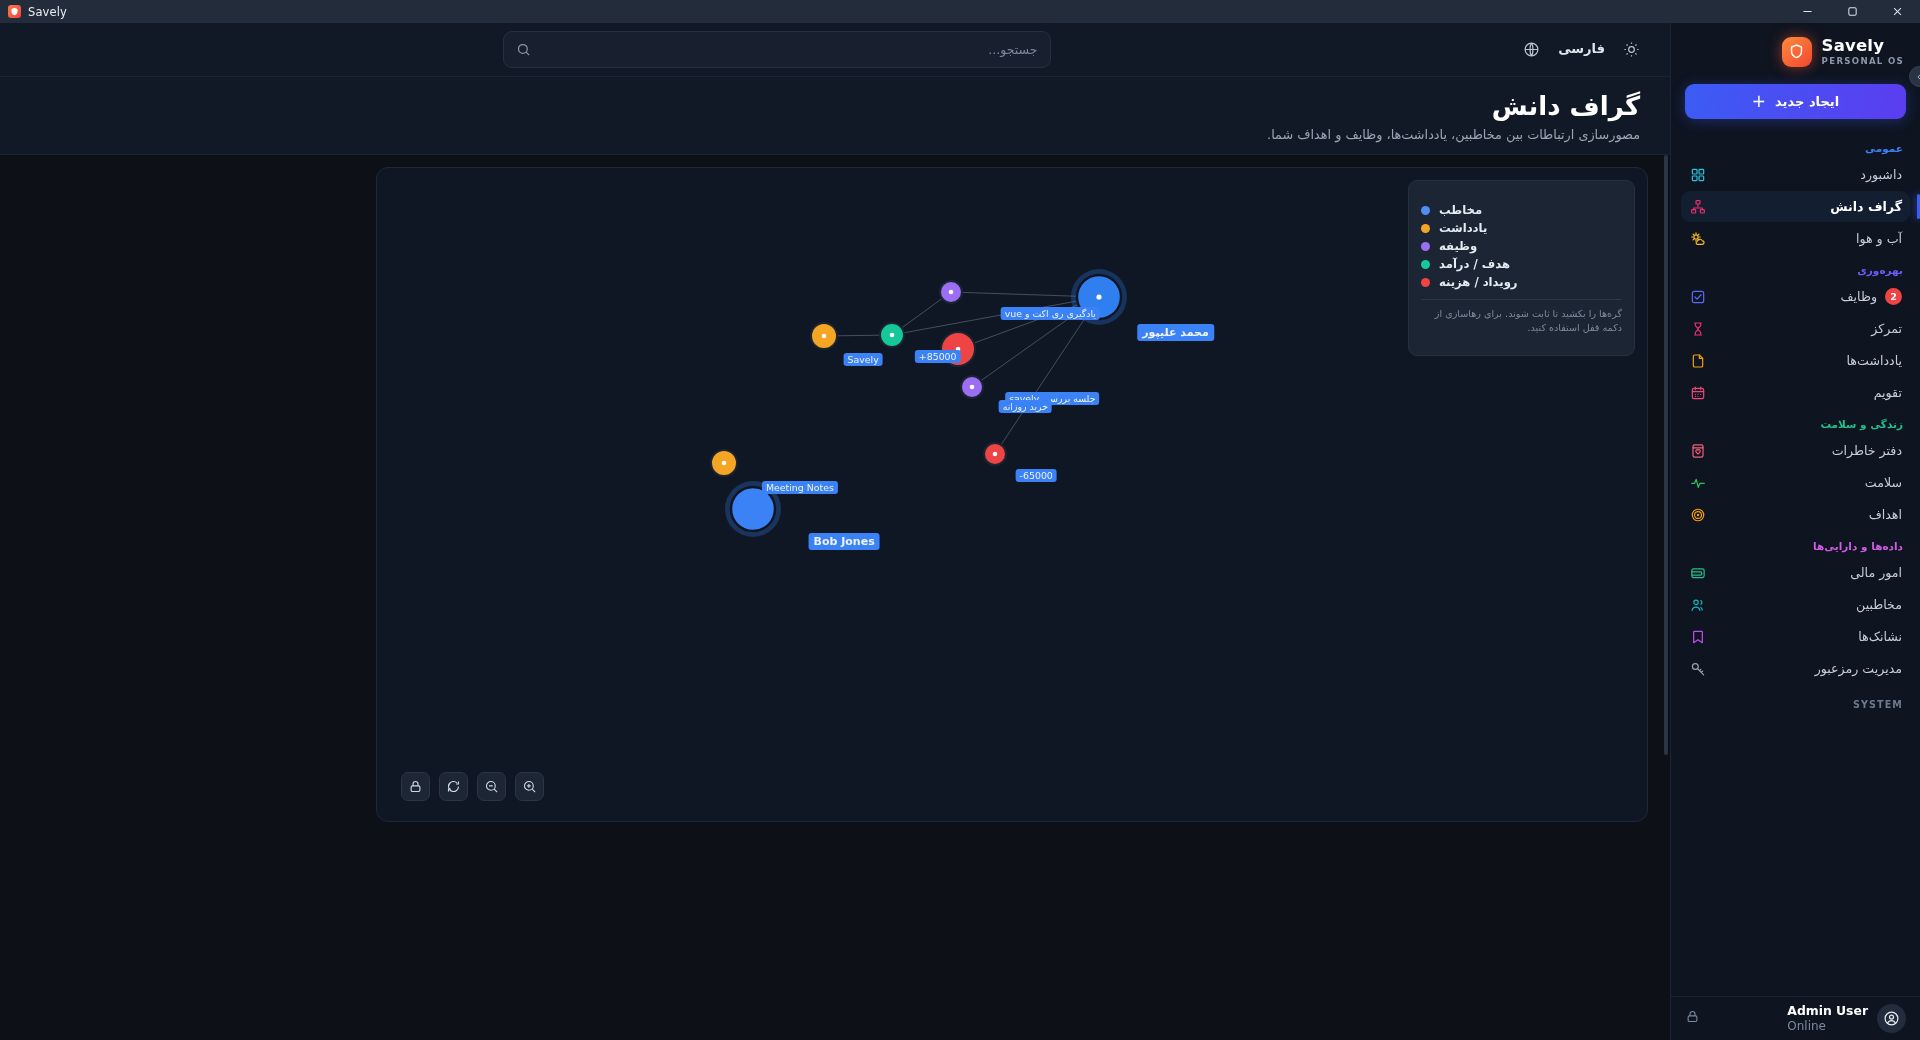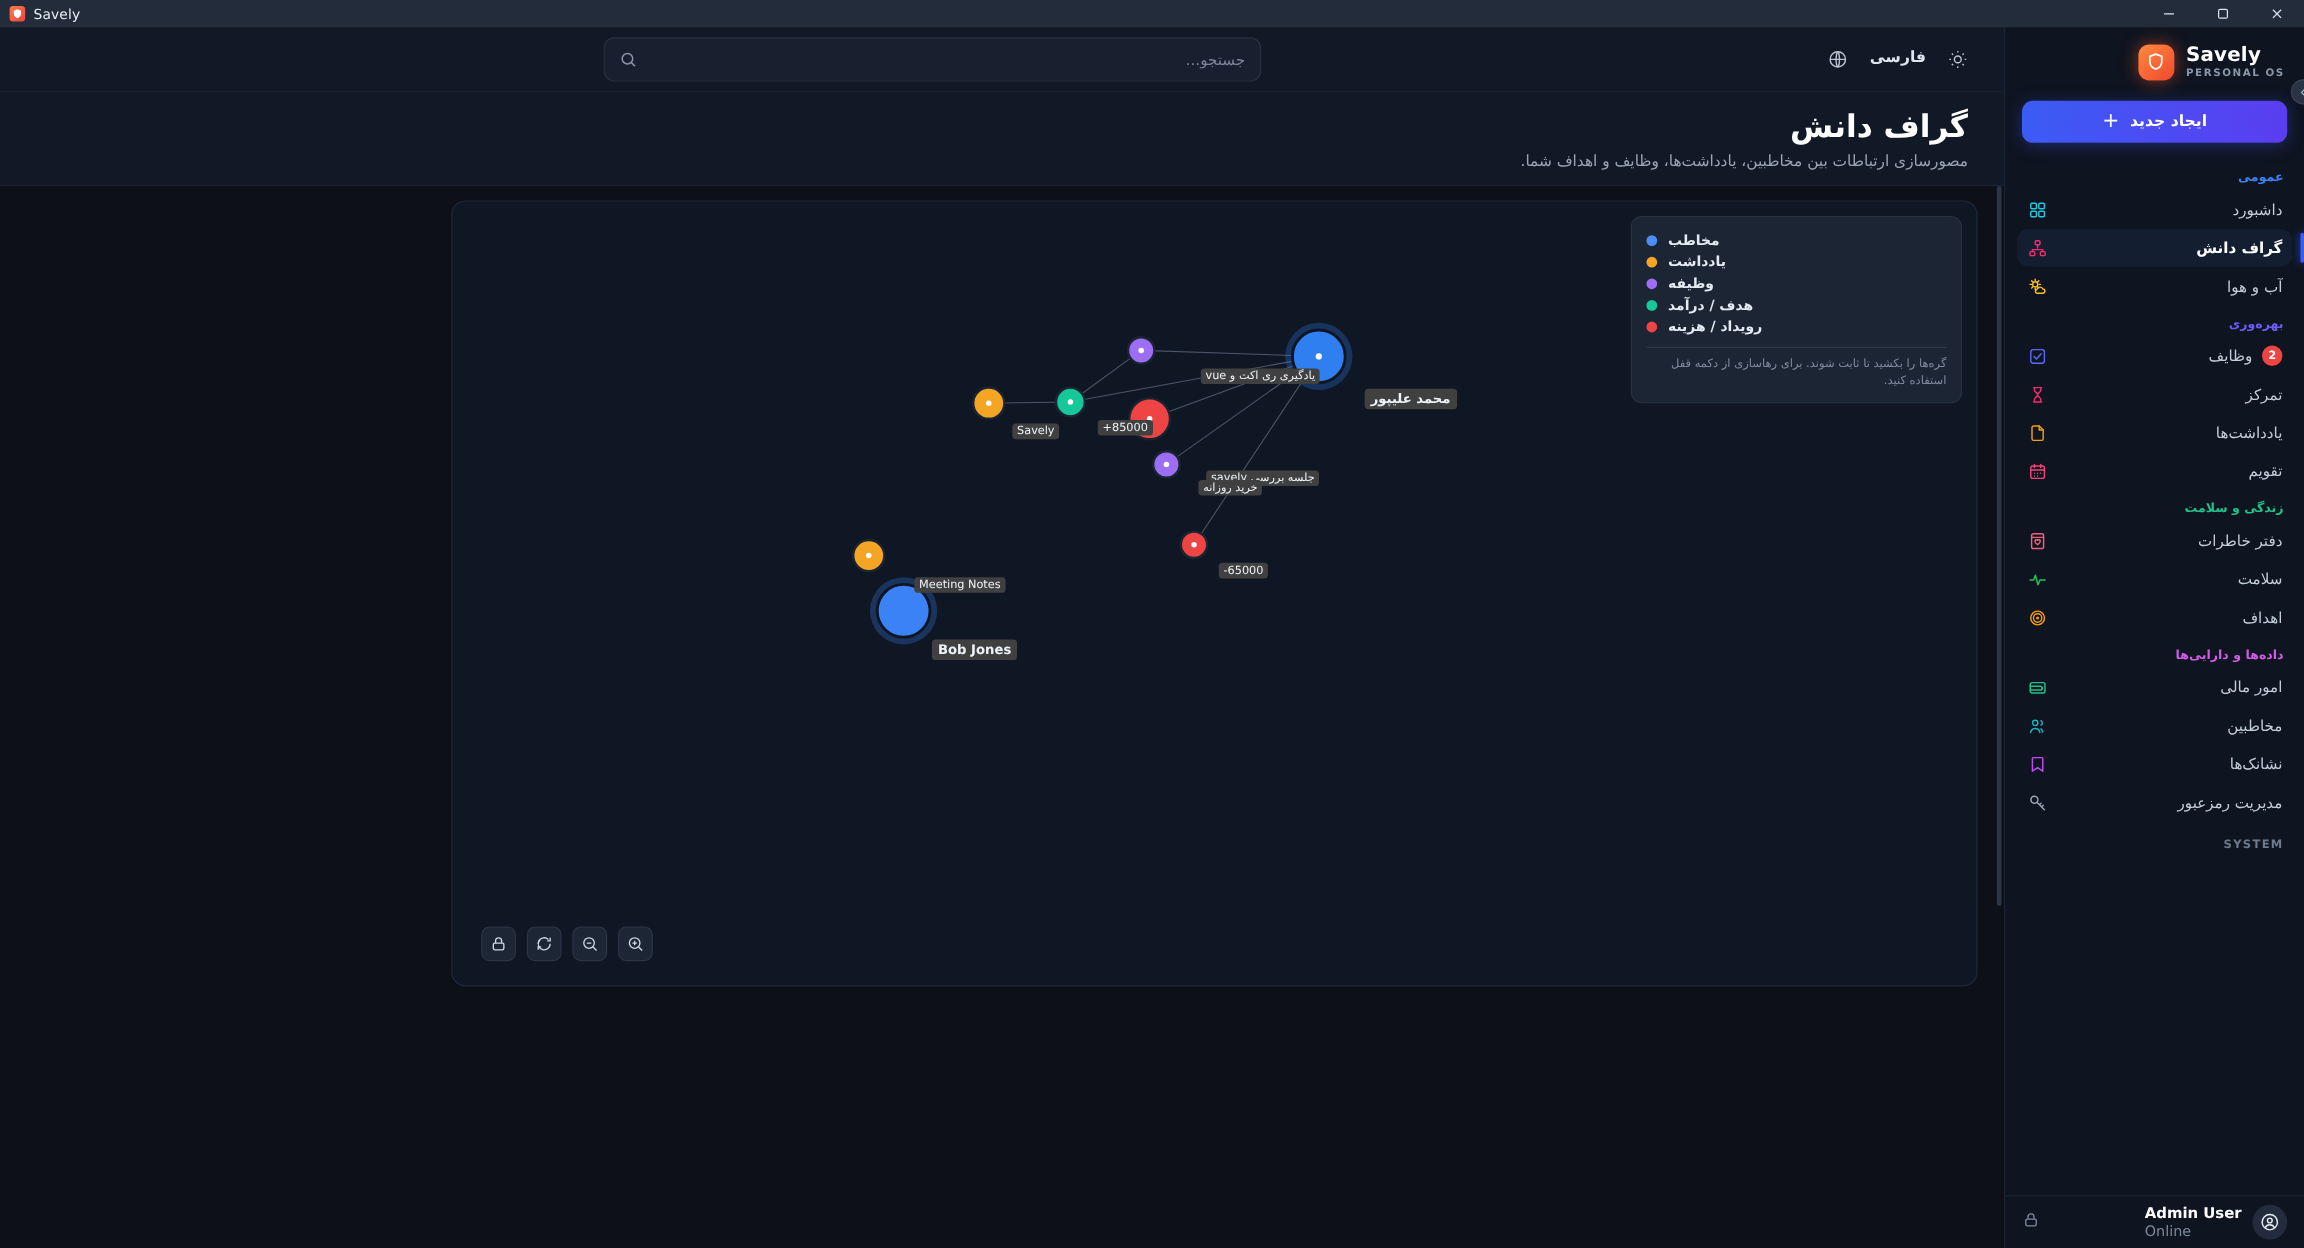--- a/index.html
+++ b/index.html
@@ -158,38 +158,38 @@
   
   #graph-card {
     position: absolute; top: 167px; right: 272px; width: 1272px; height: 655px;
     background: #101724; border: 1px solid #1e283a; border-radius: 12px;
     overflow: hidden;
   }
   #graph-svg { position: absolute; inset: 0; width: 100%; height: 100%; }
 
   
   #legend {
-    position: absolute; top: 12px; right: 12px; width: 276px;
+    position: absolute; top: 12px; right: 12px; width: 227px;
     background: #1b2533; border: 1px solid #26313f; border-radius: 9px;
-    padding: 10px 12px;
+    padding: 20px 12px;
   }
   .lg-row {
     display: flex; align-items: center; justify-content: flex-start;
     gap: 9px; height: 18px; font-size: 11.6px; color: #e4ebf3;
     flex-direction: row-reverse;
   }
   .lg-dot { width: 9px; height: 9px; border-radius: 50%; flex: none; }
   .lg-txt { text-align: right; font-weight: bold; }
   .lg-sep { height: 1px; background: #2d3848; margin: 8px 0 7px; }
   .lg-hint { font-size: 9.6px; color: #7f8b9c; line-height: 1.45; text-align: right; }
 
   
   .node-label {
     position: absolute; transform: translateX(50%);
-    background: #404040; color: #eef3f9;
+    background: #3b82f6; color: #eef3f9;
     font-size: 9.4px; padding: 1px 4px; border-radius: 3px;
     white-space: nowrap; pointer-events: none;
   }
   .node-label.big { font-size: 11px; font-weight: bold; padding: 2px 5px; }
 
   
   #graph-tools {
     position: absolute; left: 24px; bottom: 20px;
     display: flex; gap: 9px; direction: ltr;
   }
@@ -366,21 +366,21 @@
     </div>
   </div>
 <div class="node-label big" style="left: 722px; top: 156px;">محمد علیپور</div>
     <div class="node-label" style="left: 574px; top: 139px;">یادگیری ری اکت و vue</div>
     <div class="node-label" style="left: 447px; top: 185px;">Savely</div>
     <div class="node-label" style="left: 515px; top: 182px;">85000+</div>
     <div class="node-label" style="left: 581px; top: 201px; margin-top: 23px;">جلسه بررسی savely</div>
     <div class="node-label" style="left: 595px; top: 232px;">خرید روزانه</div>
     <div class="node-label" style="left: 618px; top: 301px;">65000-</div>
     <div class="node-label" style="left: 347px; top: 313px;">Meeting Notes</div>
-    <div class="node-label big" style="left: 364px; top: 365px;">Bob Jones</div>
+    <div class="node-label big" style="left: 396px; top: 365px;">Bob Jones</div>
   </div>
 
 <div id="sidebar">
   <div class="sb-collapse">
     <svg viewBox="0 0 24 24" fill="none" stroke="currentColor" stroke-width="2.4" width="10" height="10">
         <polyline points="14,5 7,12 14,19"></polyline>
       </svg>
   </div>
 
   <div class="sb-head">

